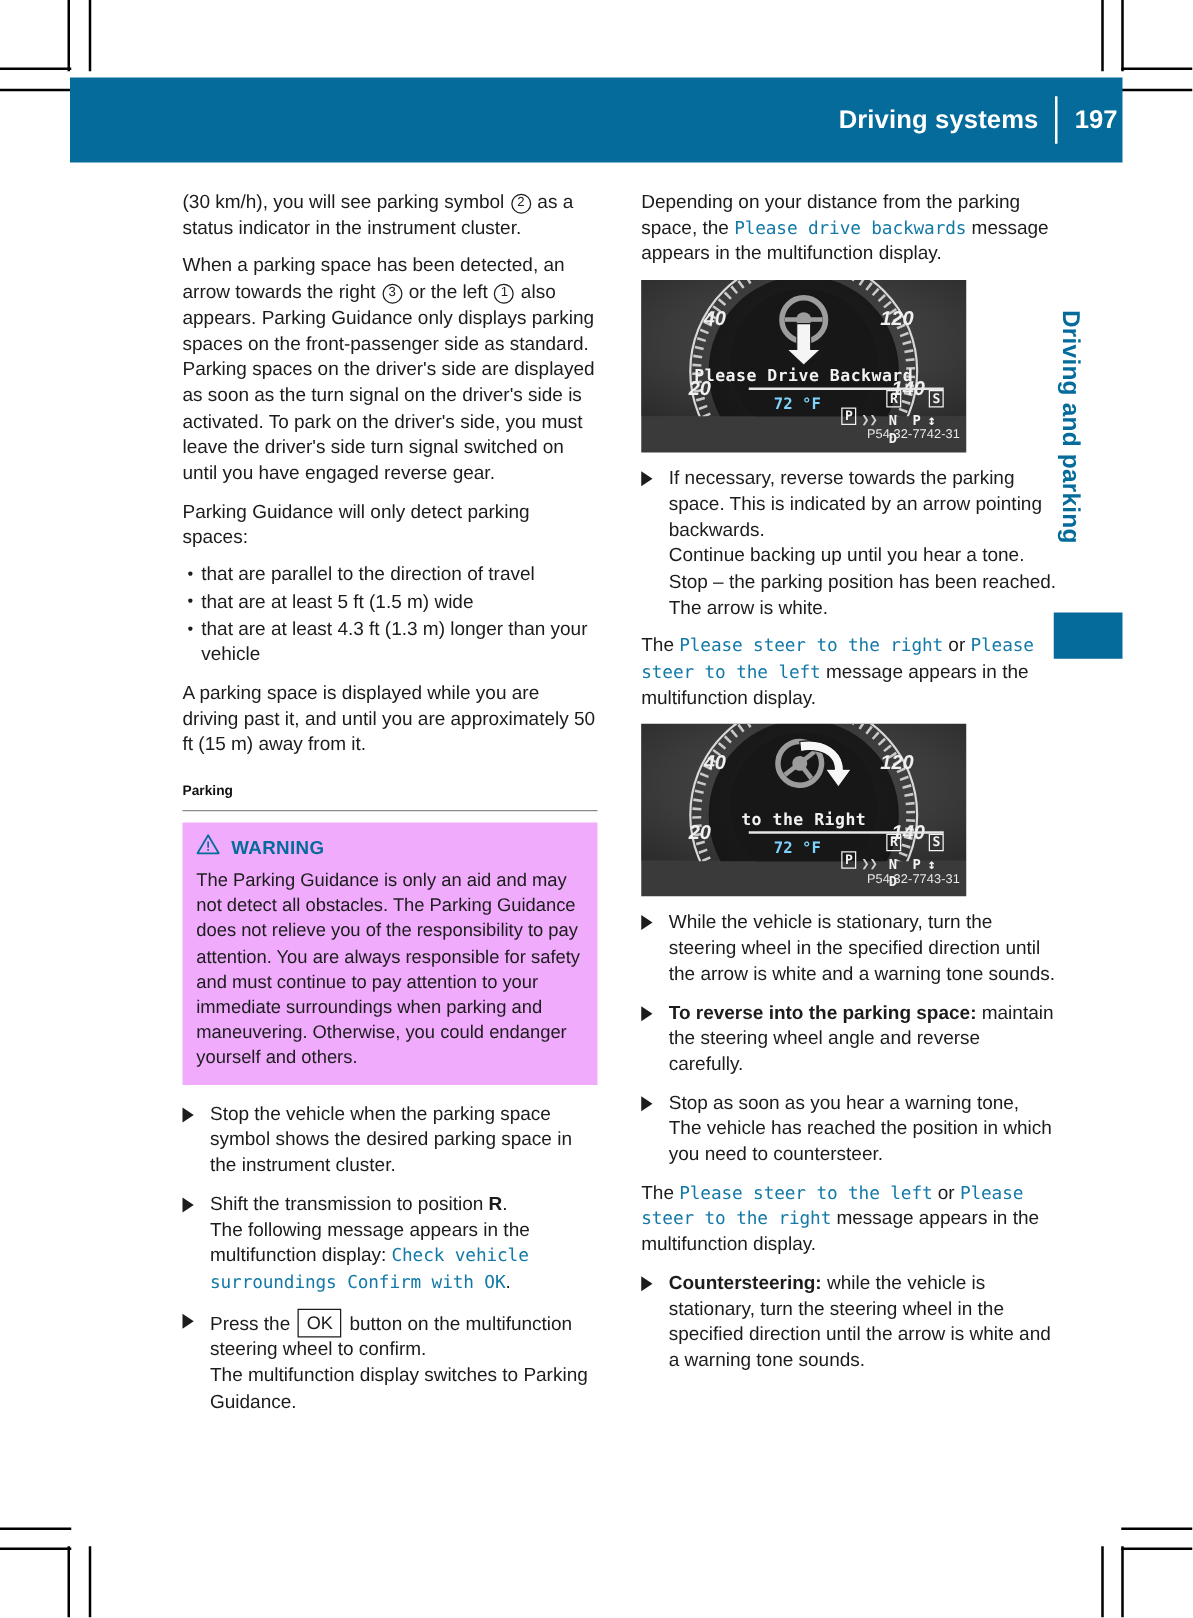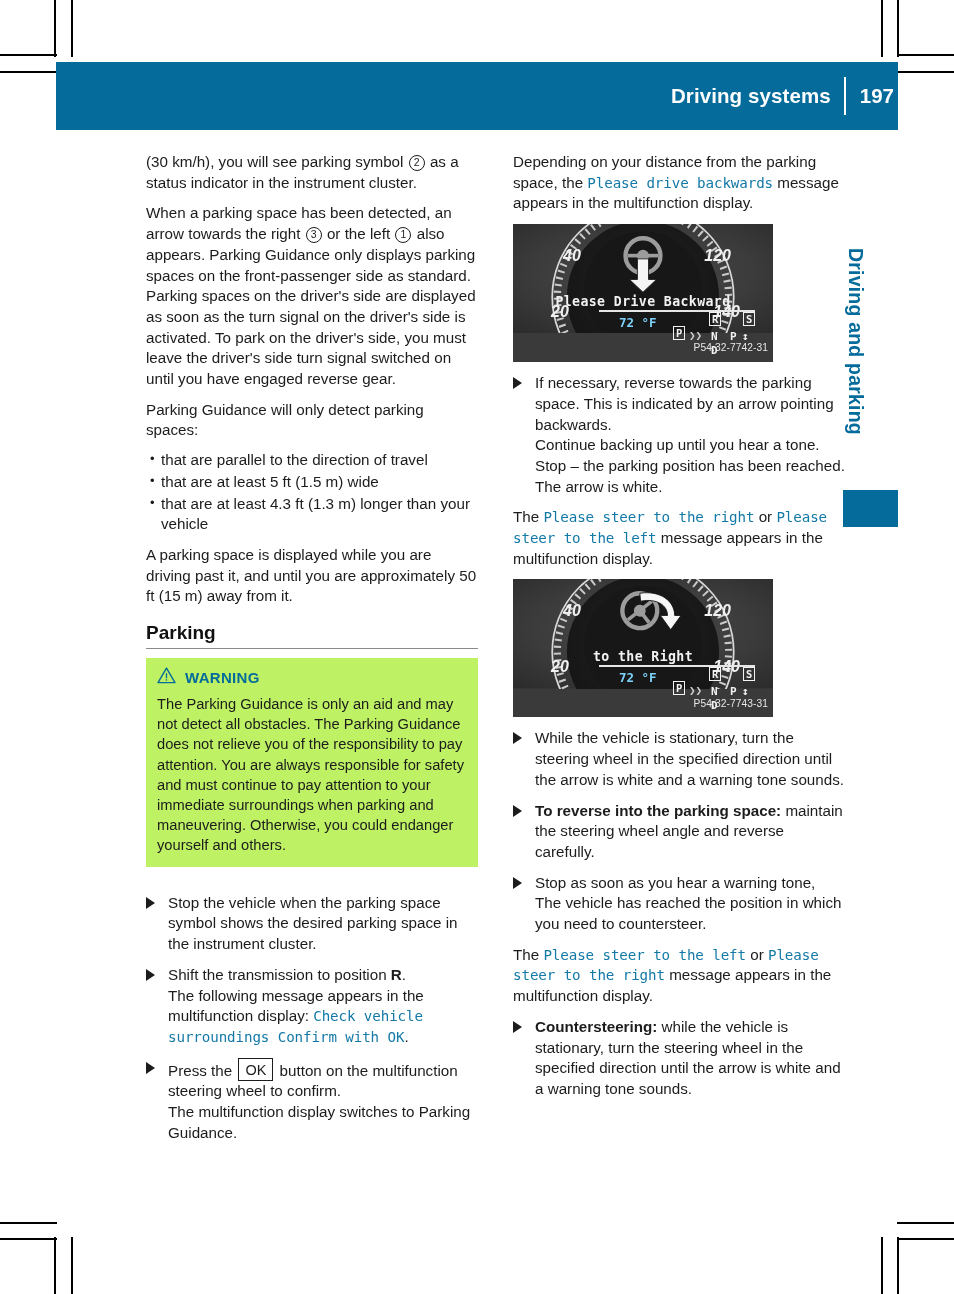--- a/index.html
+++ b/index.html
@@ -178,36 +178,36 @@
     border: 1.3px solid #1c1c1c;
     padding: 3px 6px 1px 6px;
     font-size: 14.5px;
     line-height: 17px;
     vertical-align: 1px;
     margin: 0 2px;
   }
 
   
   .sec-heading {
-    font-size: 19px;
+    font-size: 11px;
     font-weight: bold;
     margin: 16px 0 4px 0;
     color: #111;
   }
   .sec-rule {
     height: 1.6px;
     background: #8a8a8a;
     margin-bottom: 9px;
   }
 
   
   .warning-box {
-    background: #bef264;
+    background: #f0abfc;
     padding: 9px 11px 11px 11px;
-    margin-bottom: 26px;
+    margin-bottom: 14px;
   }
   .warning-head {
     display: flex;
     align-items: center;
     gap: 9px;
     margin-bottom: 4px;
   }
   .warn-tri { display: block; }
   .warning-title {
     color: #046B9B;

